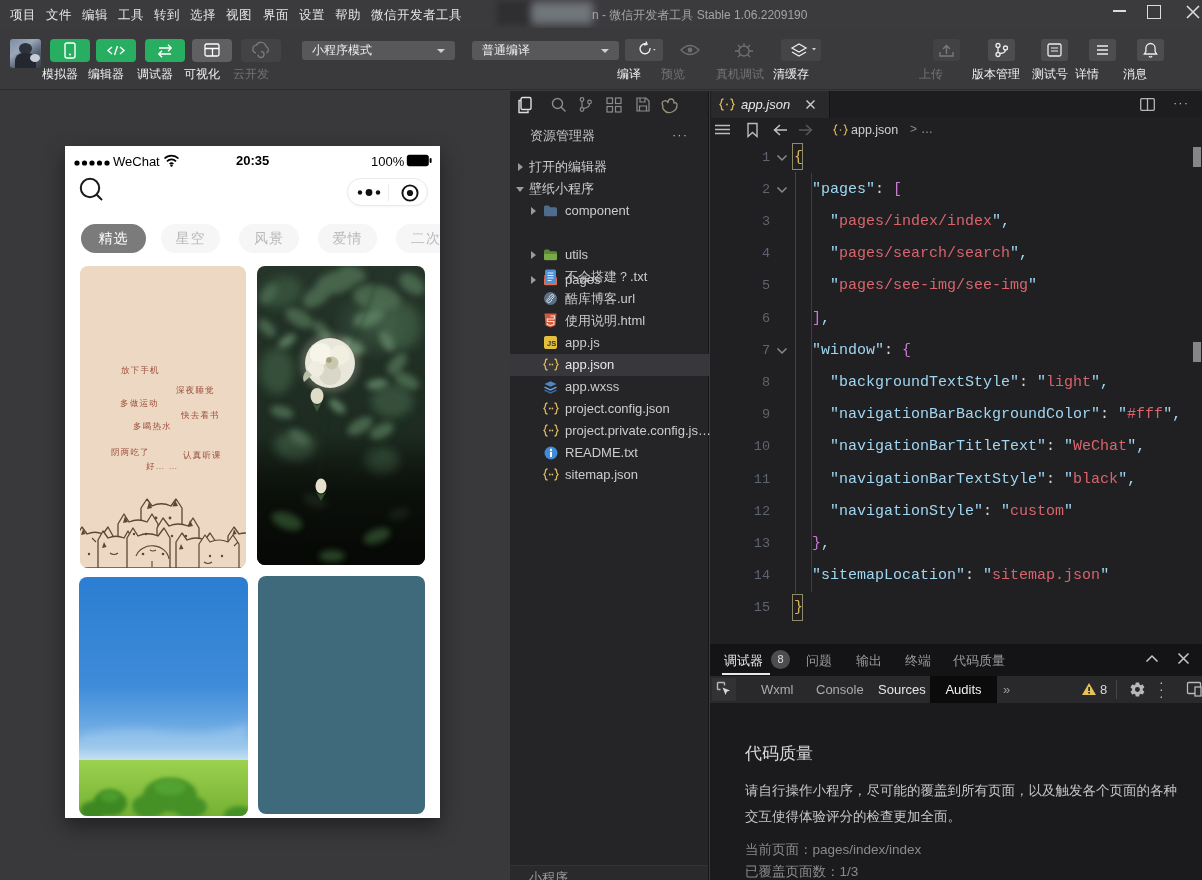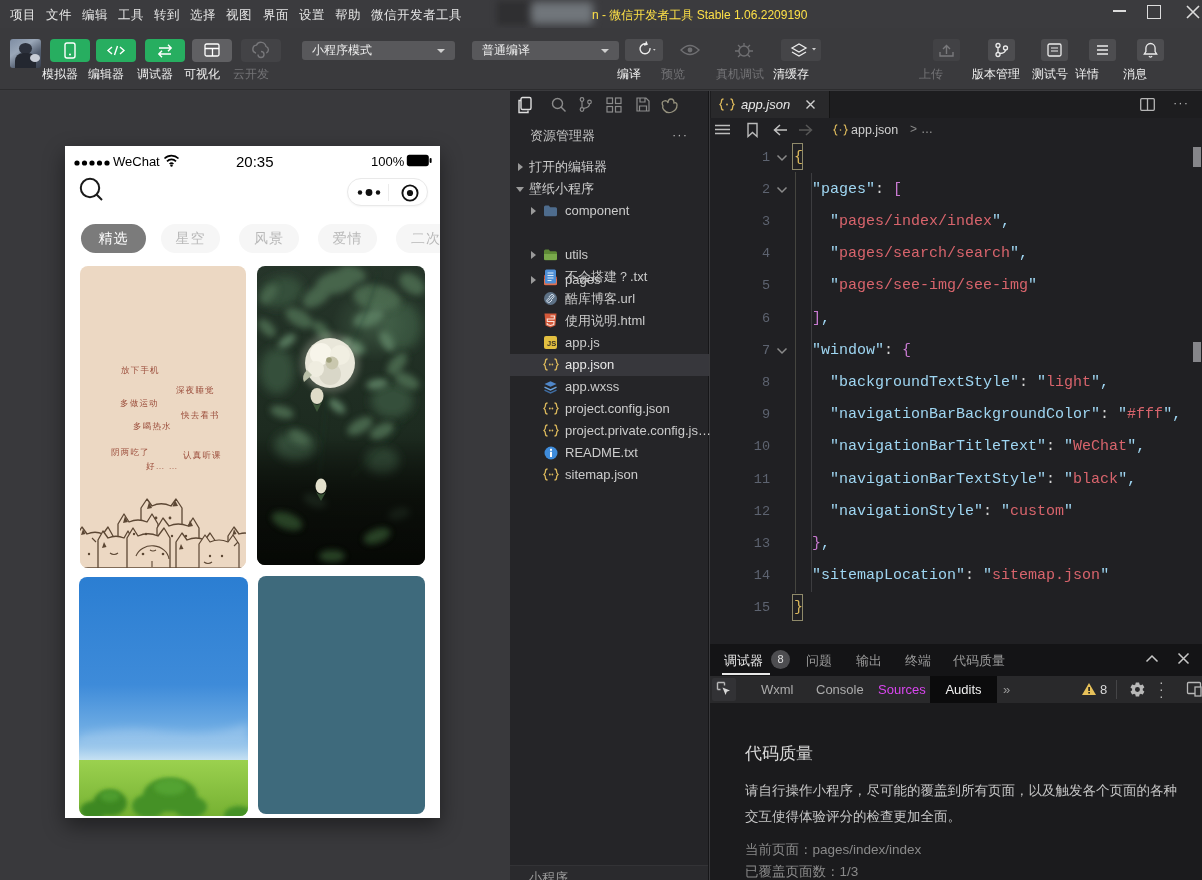--- a/index.html
+++ b/index.html
@@ -2,21 +2,21 @@
 <html><head>
 <meta charset="utf-8">
 <style>
 *{margin:0;padding:0;box-sizing:border-box;}
 html,body{width:1202px;height:880px;overflow:hidden;background:#3a3a3d;font-family:"Liberation Sans",sans-serif;}
 .abs{position:absolute;}
 #app{position:relative;width:1202px;height:880px;}
 
 #titlebar{position:absolute;left:0;top:0;width:1202px;height:28px;background:#3b3b3e;}
 #titlebar .menu{position:absolute;top:7px;font-size:12.5px;color:#e6e6e6;letter-spacing:0.5px;}
-#titletext{position:absolute;left:592px;top:7px;font-size:12px;color:#fde047;}
+#titletext{position:absolute;left:592px;top:7px;font-size:12px;color:#a3a3a3;}
 .winbtn{position:absolute;top:0;color:#e8e8e8;}
 
 #toolbar{position:absolute;left:0;top:28px;width:1202px;height:62px;background:#3a3a3d;border-bottom:1px solid #2c2c2e;}
 .tbtn{position:absolute;top:11px;width:40px;height:23px;border-radius:4px;}
 .tbtn.green{background:#27ae60;}
 .tbtn.grey{background:#606063;}
 .tbtn.dim{background:#434346;}
 .tlabel{position:absolute;top:38px;font-size:12px;color:#f0f0f0;text-align:left;width:56px;}
 .tlabel.dim{color:#737376;}
 .dropdown{position:absolute;top:13px;height:19px;background:#58585b;border-radius:3px;color:#ececec;font-size:12px;line-height:19px;padding-left:10px;}
@@ -164,21 +164,21 @@
           <circle cx="26.5" cy="7" r="2.6" fill="#000"></circle>
           <circle cx="34" cy="7" r="2.6" fill="#000"></circle>
         </svg>
       <span class="abs" style="left:48px;top:8px;font-size:13px;color:#000;">WeChat</span>
       <svg class="abs" style="left:98px;top:8px;" width="17" height="13" viewBox="0 0 17 13">
           <path d="M1.5 4.5 a10 10 0 0 1 14 0" fill="none" stroke="#000" stroke-width="1.7"></path>
           <path d="M4 7.3 a6.4 6.4 0 0 1 9 0" fill="none" stroke="#000" stroke-width="1.7"></path>
           <path d="M6.6 10 a2.8 2.8 0 0 1 3.8 0" fill="none" stroke="#000" stroke-width="1.7"></path>
           <circle cx="8.5" cy="11.6" r="1.2" fill="#000"></circle>
         </svg>
-      <span class="abs" style="left:171px;top:7px;font-size:15px;font-weight:normal;color:#000;">20:35</span>
+      <span class="abs" style="left:171px;top:7px;font-size:13px;font-weight:bold;color:#000;">20:35</span>
       <span class="abs" style="left:306px;top:8px;font-size:13px;color:#000;">100%</span>
       <svg class="abs" style="left:341px;top:8px;" width="26" height="13" viewBox="0 0 26 13">
           <rect x="0.8" y="0.8" width="22" height="11.4" rx="2.6" fill="#000"></rect>
           <rect x="23.6" y="4" width="2" height="5" rx="1" fill="#000"></rect>
         </svg>
 
       <svg class="abs" style="left:13px;top:30px;" width="28" height="28" viewBox="0 0 28 28">
           <circle cx="12" cy="12" r="9.2" fill="none" stroke="#1a1a1a" stroke-width="2"></circle>
           <path d="M18.8 18.8 l5.2 5.2" stroke="#1a1a1a" stroke-width="2"></path>
         </svg>
@@ -650,21 +650,21 @@
 
     <div class="abs" style="left:0;top:32px;width:560px;height:27px;background:#29292b;">
       <div class="abs" style="left:2px;top:2px;width:24px;height:23px;background:#323235;border-radius:2px;">
         <svg class="abs" style="left:4px;top:3px;" width="16" height="16" viewBox="0 0 16 16">
             <path d="M1.5 1.5 h7 M1.5 1.5 v7 M1.5 8.5 h3 M8.5 1.5 v3" stroke="#b8b8b8" stroke-width="1.4" fill="none"></path>
             <path d="M6.5 6.5 l7.5 3 -3.2 1.2 -1.2 3.2 z" fill="#d8d8d8"></path>
           </svg>
       </div>
       <span class="abs" style="left:51px;top:6px;font-size:13px;color:#ababab;">Wxml</span>
       <span class="abs" style="left:106px;top:6px;font-size:13px;color:#ababab;">Console</span>
-      <span class="abs" style="left:168px;top:6px;font-size:13px;color:#d946ef;">Sources</span>
+      <span class="abs" style="left:168px;top:6px;font-size:13px;color:#e5e5e5;">Sources</span>
       <div class="abs" style="left:220px;top:0;width:67px;height:27px;background:#0b0b0c;color:#f0f0f0;font-size:13px;text-align:center;line-height:27px;">Audits</div>
       <span class="abs" style="left:293px;top:6px;font-size:13px;color:#9a9a9a;">»</span>
       <svg class="abs" style="left:371px;top:6px;" width="16" height="14" viewBox="0 0 16 14">
           <path d="M8 1 l7 12 h-14 z" fill="#e7c15a"></path>
           <rect x="7.3" y="5" width="1.6" height="4" fill="#1b1b1b"></rect>
           <rect x="7.3" y="10" width="1.6" height="1.6" fill="#1b1b1b"></rect>
         </svg>
       <span class="abs" style="left:390px;top:6px;font-size:13px;color:#d8d8d8;">8</span>
       <div class="abs" style="left:406px;top:4px;width:1px;height:19px;background:#454547;"></div>
       <svg class="abs" style="left:419px;top:5px;" width="17" height="17" viewBox="0 0 24 24">

